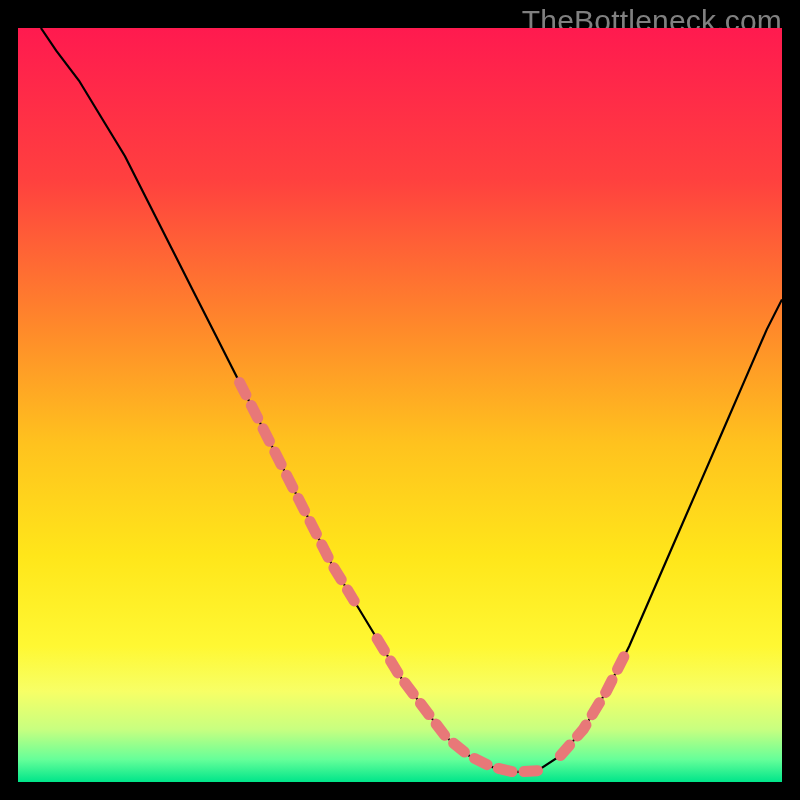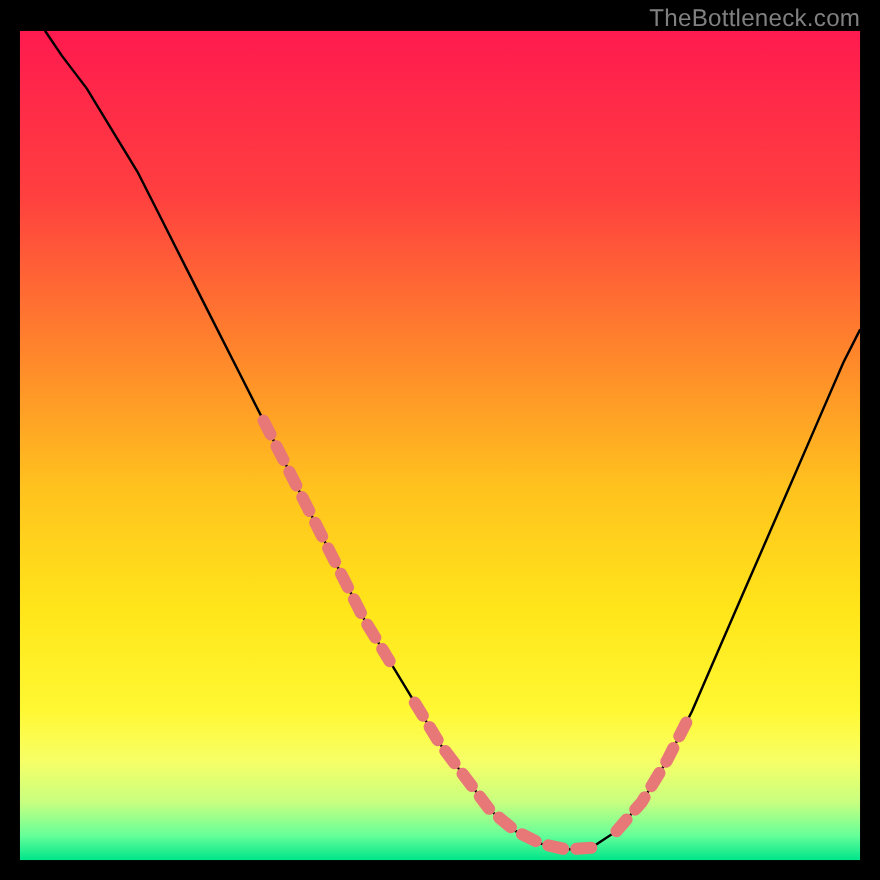--- a/index.html
+++ b/index.html
@@ -17,21 +17,21 @@
     top: 28px;
     width: 764px;
     height: 754px;
     background: #000;
   }
   .watermark {
     position: absolute;
     top: 4px;
     right: 18px;
     color: #808080;
-    font-size: 22px;
+    font-size: 30px;
     font-weight: 500;
     letter-spacing: 0.2px;
   }
   svg {
     display: block;
   }
 </style>
 </head>
 <body>
 

